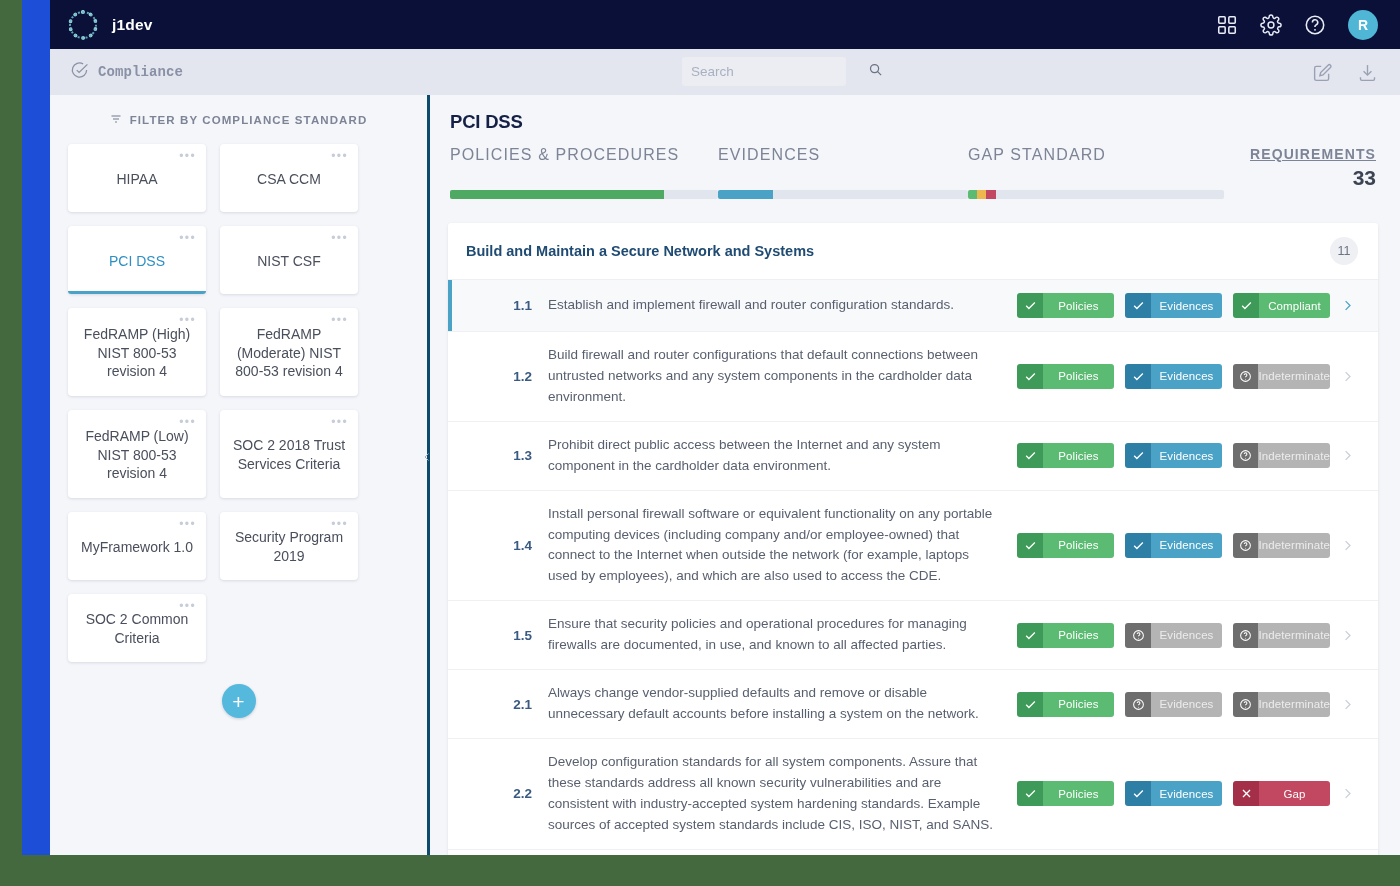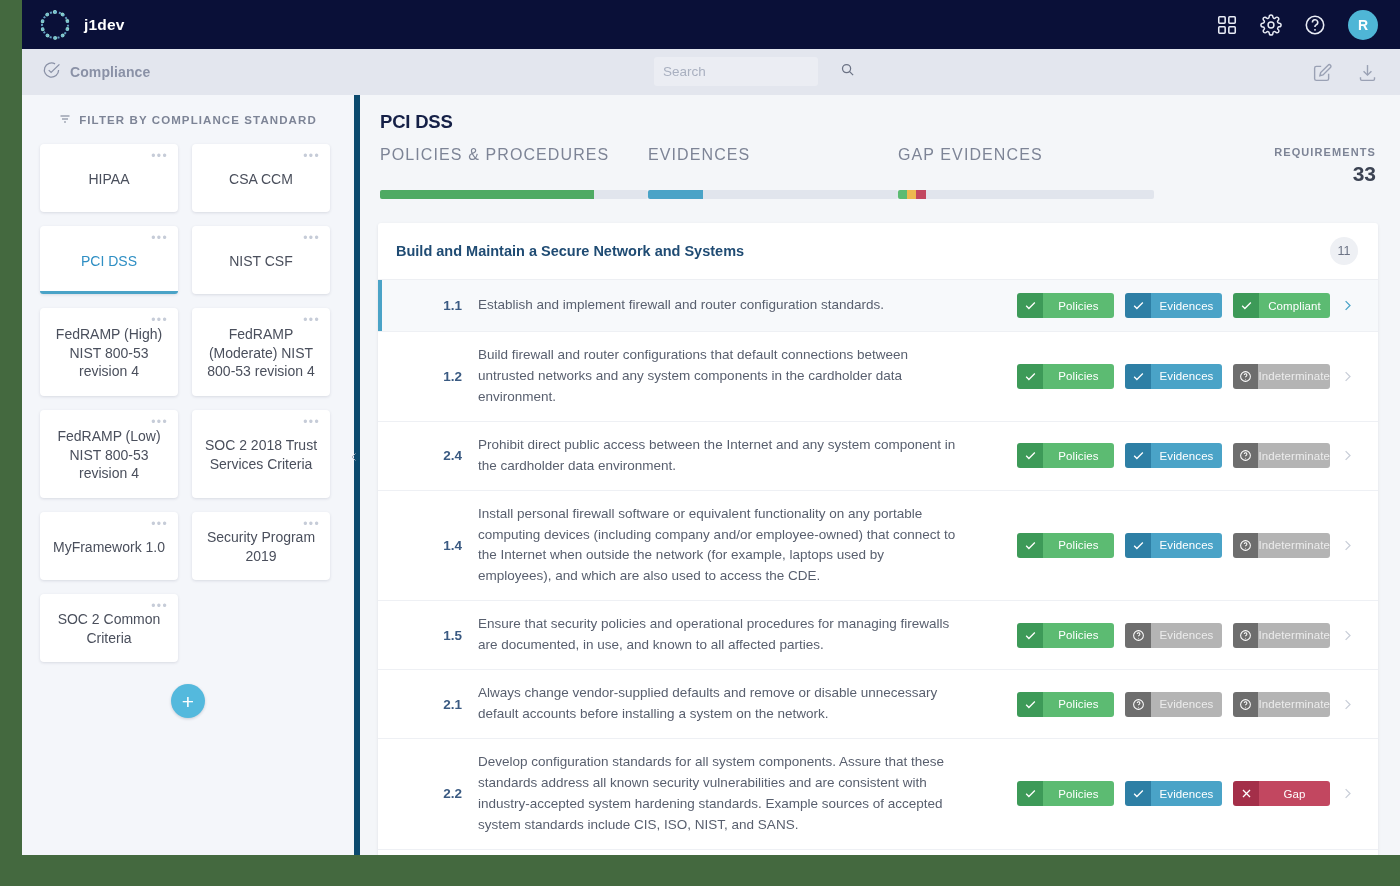--- a/index.html
+++ b/index.html
@@ -7,20 +7,21 @@
     width: 1400px; height: 886px;
     background: #44693f;
     font-family: "Liberation Sans", sans-serif;
     overflow: hidden;
   }
   .app-window {
     position: absolute;
     left: 22px; top: 0; width: 1378px; height: 855px;
     background: #1d4ed8;
     overflow: hidden;
+    padding-left: 28px;
   }
 
   
   .topbar {
     height: 49px; background: #0a1038;
     display: flex; align-items: center;
     padding: 0 22px 0 18px;
   }
   .brand { display: flex; align-items: center; gap: 14px; }
   .logo-ring {
@@ -46,43 +47,43 @@
     font-size: 14px; font-weight: bold; cursor: pointer;
   }
 
   
   .subbar {
     height: 46px; background: #e3e6ee;
     display: flex; align-items: center; padding: 0 22px 0 20px;
     position: relative;
   }
   .crumb { display: flex; align-items: center; gap: 9px; color: #8a91a6; }
-  .crumb-label { font-size: 14px; font-weight: bold; letter-spacing: .1px; }
+  .crumb-label { font-size: 14px; font-weight: bold; letter-spacing: .1px; font-family: Liberation Mono, monospace; }
   .search-wrap {
     position: absolute; left: 632px; top: 8px;
     width: 164px; height: 29px;
     background: #ebedf3; border-radius: 3px;
     display: flex; align-items: center; padding: 0 9px;
   }
   .search-input {
     border: none; background: transparent; outline: none;
     font-family: "Liberation Sans", sans-serif;
     font-size: 13.5px; color: #5b6377; flex: 1;
   }
   .search-input::placeholder { color: #a9b0c0; }
   .subbar-right { margin-left: auto; display: flex; align-items: center; gap: 24px; }
   .sb-icon { width: 21px; height: 21px; color: #9aa1b4; cursor: pointer; display: block; }
 
   
   .body-split { display: flex; height: calc(855px - 49px - 46px); }
 
   
   .sidebar {
-    width: 338px; background: #f4f6fa;
-    border-right: 6px solid #0c4a6e;
+    width: 380px; background: #f4f6fa;
+    border-right: 3px solid #0c4a6e;
     padding: 18px 18px 0 18px; position: relative;
   }
   .filter-head {
     display: flex; align-items: center; justify-content: center;
     gap: 8px; color: #7d8496; font-size: 11.5px;
     font-weight: bold; letter-spacing: 1.1px; margin-bottom: 17px;
   }
   .card-grid { display: flex; flex-wrap: wrap; gap: 14px 14px; }
   .fw-card {
     width: 138px; min-height: 68px;
@@ -129,21 +130,21 @@
   .meter-label {
     font-size: 16px; font-weight: normal; letter-spacing: 1.1px;
     color: #7d8496; margin-bottom: 26px;
   }
   .meter-track {
     height: 9px; background: #e1e5ed; border-radius: 2px;
     overflow: hidden; display: flex;
   }
   .meter-fill { height: 100%; }
   .req-box { margin-left: auto; text-align: right; padding-right: 2px; }
-  .req-label { font-size: 11px; font-weight: bold; letter-spacing: 1.1px; color: #7d8496; }
+  .req-label { font-size: 14px; font-weight: bold; letter-spacing: 1.1px; color: #7d8496; text-decoration: underline; }
   .req-value { font-size: 21px; font-weight: bold; color: #3c4353; margin-top: 4px; }
 
   .panel {
     margin: 24px 22px 0 18px; background: #fff;
     border-radius: 3px 3px 0 0;
     box-shadow: 0 1px 3px rgba(30,40,70,.1);
     height: calc(100% - 120px); overflow: hidden;
   }
   .section-head {
     display: flex; align-items: center;
@@ -360,21 +361,21 @@
               <div class="meter-fill" style="width:80%;background:#4eaa63"></div>
             </div>
           </div>
           <div class="meter">
             <div class="meter-label">EVIDENCES</div>
             <div class="meter-track">
               <div class="meter-fill" style="width:22%;background:#4aa3c7"></div>
             </div>
           </div>
           <div class="meter">
-            <div class="meter-label">GAP EVIDENCES</div>
+            <div class="meter-label">GAP STANDARD</div>
             <div class="meter-track">
               <div class="meter-fill" style="width:3.5%;background:#5cbb72"></div>
               <div class="meter-fill" style="width:3.5%;background:#edb94f"></div>
               <div class="meter-fill" style="width:4%;background:#c24760"></div>
             </div>
           </div>
           <div class="req-box">
             <div class="req-label">REQUIREMENTS</div>
             <div class="req-value">33</div>
           </div>
@@ -453,21 +454,21 @@
                   <span class="chip-label">Indeterminate</span>
                 </div>
               </div>
               <div class="row-chevron">
                 <svg width="15" height="15" viewBox="0 0 24 24" fill="none" stroke="currentColor" stroke-width="2">
                   <path d="M9 5l7 7-7 7"></path>
                 </svg>
               </div>
             </div>
             <div class="req-row">
-              <div class="req-num">2.4</div>
+              <div class="req-num">1.3</div>
               <div class="req-text">Prohibit direct public access between the Internet and any system component in the cardholder data environment.</div>
               <div class="chips">
                 <div class="chip green">
                   <span class="chip-icon">
                     <svg viewBox="0 0 24 24" fill="none" stroke="currentColor" stroke-width="2.4">
                       <path d="M4 12.5l5 5L20 6.5"></path>
                     </svg>
                   </span>
                   <span class="chip-label">Policies</span>
                 </div>

